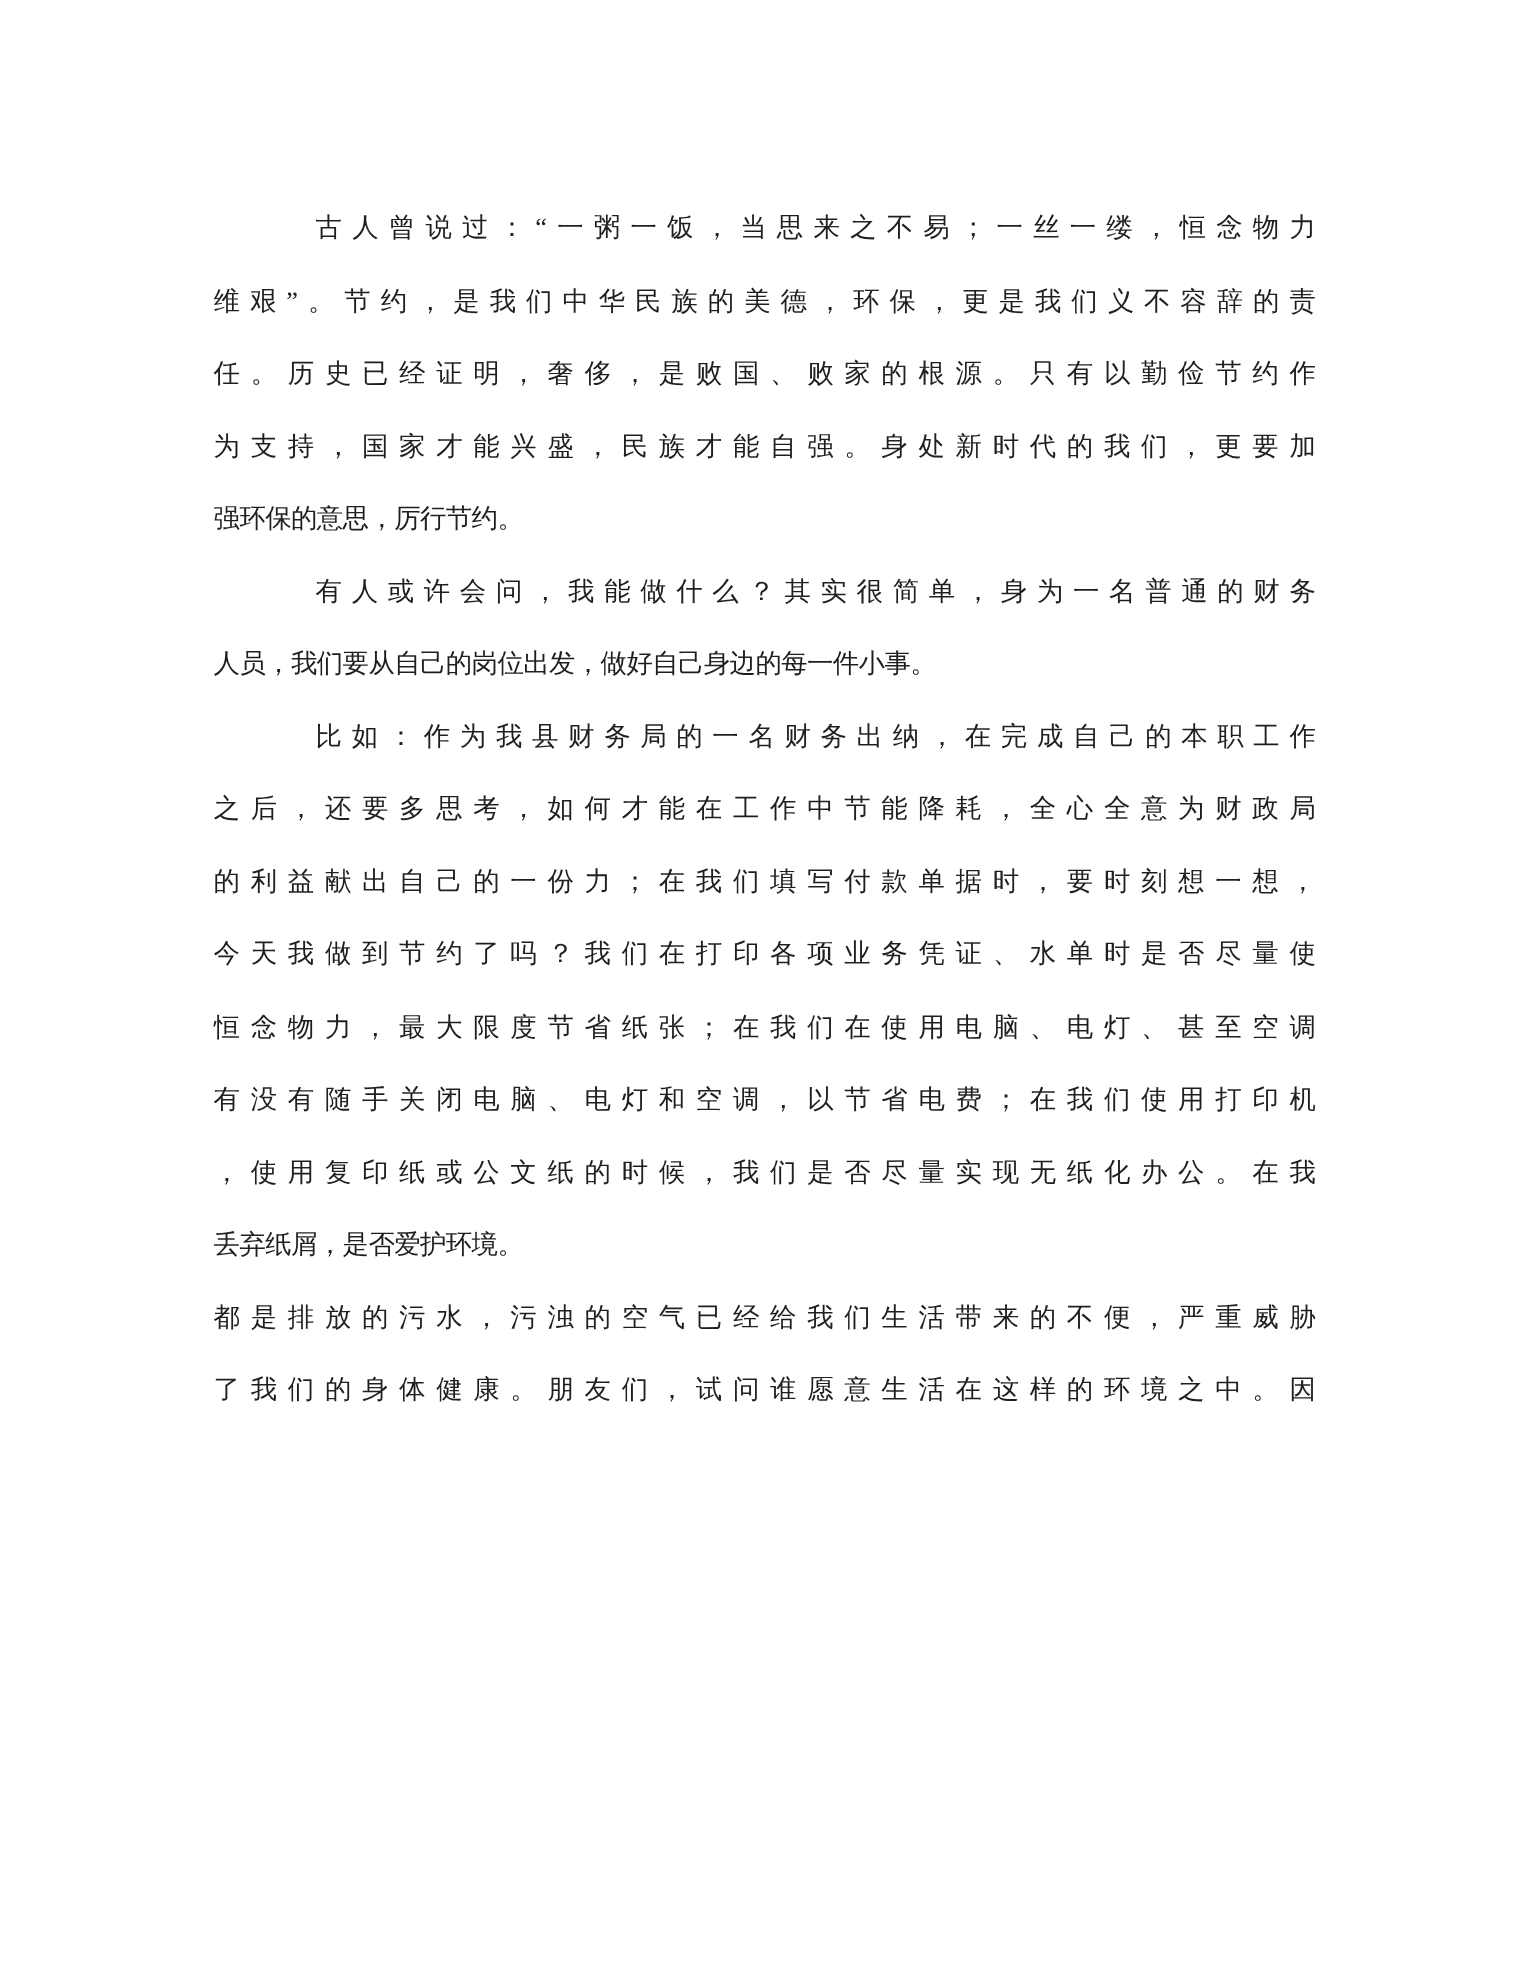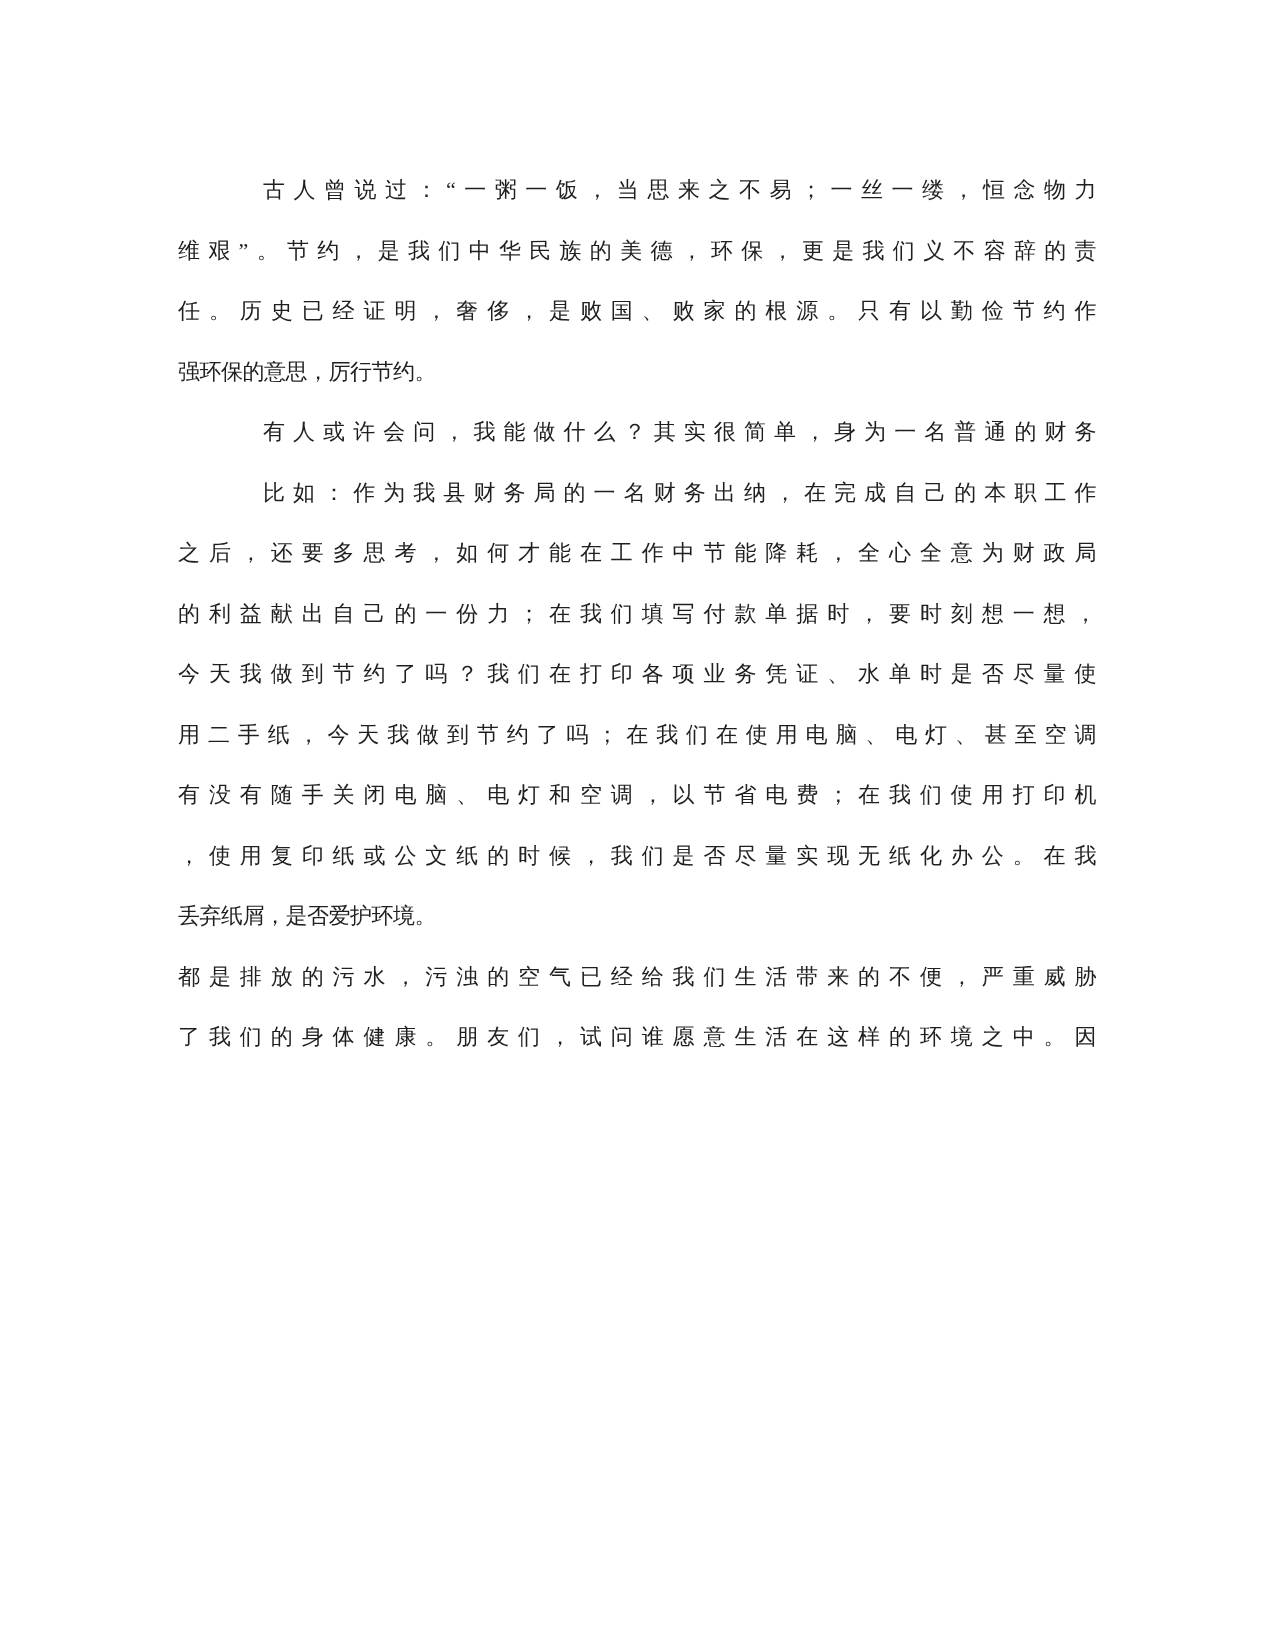--- a/index.html
+++ b/index.html
@@ -51,26 +51,28 @@
   }
 </style>
 </head>
 <body style="background: rgb(255, 255, 255);">
 
 <div class="page">
   <div class="text-block" id="text-block" style="color: rgb(31, 31, 31);">
       <div class="line indent">古人曾说过：“一粥一饭，当思来之不易；一丝一缕，恒念物力</div>
       <div class="line">维艰”。节约，是我们中华民族的美德，环保，更是我们义不容辞的责</div>
       <div class="line">任。历史已经证明，奢侈，是败国、败家的根源。只有以勤俭节约作</div>
+      <div class="line">为支持，国家才能兴盛，民族才能自强。身处新时代的我们，更要加</div>
       <div class="line para-end">强环保的意思，厉行节约。</div>
       <div class="line indent">有人或许会问，我能做什么？其实很简单，身为一名普通的财务</div>
+      <div class="line para-end">人员，我们要从自己的岗位出发，做好自己身边的每一件小事。</div>
       <div class="line indent">比如：作为我县财务局的一名财务出纳，在完成自己的本职工作</div>
       <div class="line">之后，还要多思考，如何才能在工作中节能降耗，全心全意为财政局</div>
       <div class="line">的利益献出自己的一份力；在我们填写付款单据时，要时刻想一想，</div>
       <div class="line">今天我做到节约了吗？我们在打印各项业务凭证、水单时是否尽量使</div>
-      <div class="line">用二手纸，今天我做到节约了吗；在我们在使用电脑、电灯、甚至空调</div>
+      <div class="line">恒念物力，最大限度节省纸张；在我们在使用电脑、电灯、甚至空调</div>
       <div class="line">有没有随手关闭电脑、电灯和空调，以节省电费；在我们使用打印机</div>
       <div class="line">，使用复印纸或公文纸的时候，我们是否尽量实现无纸化办公。在我</div>
       <div class="line para-end">丢弃纸屑，是否爱护环境。</div>
       <div class="line">都是排放的污水，污浊的空气已经给我们生活带来的不便，严重威胁</div>
       <div class="line">了我们的身体健康。朋友们，试问谁愿意生活在这样的环境之中。因</div>
     </div>
 </div>
 
 </body></html>

